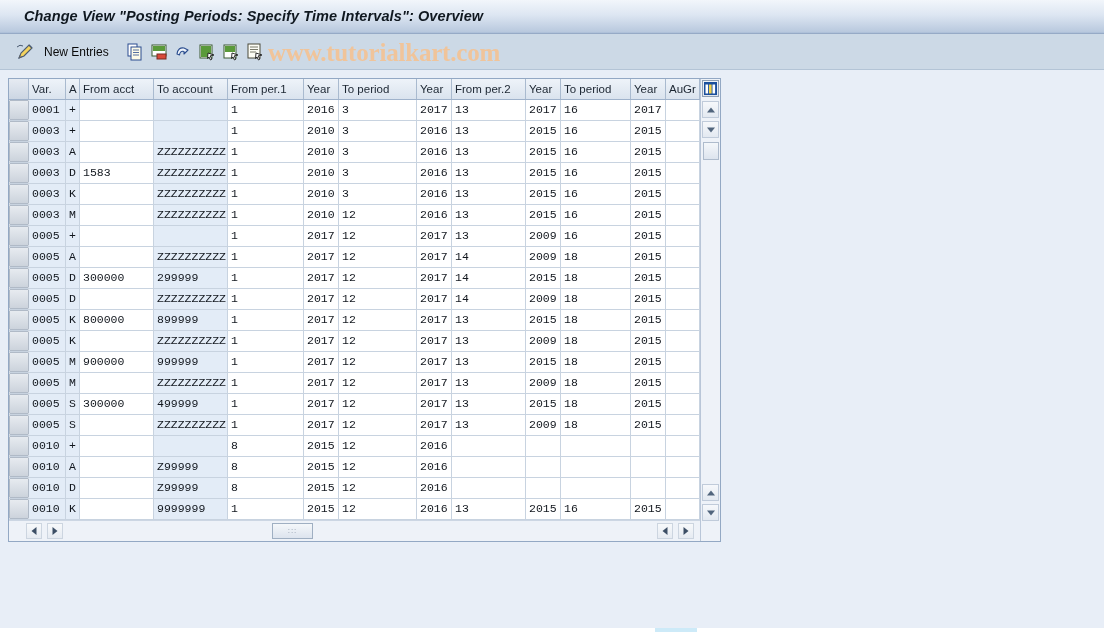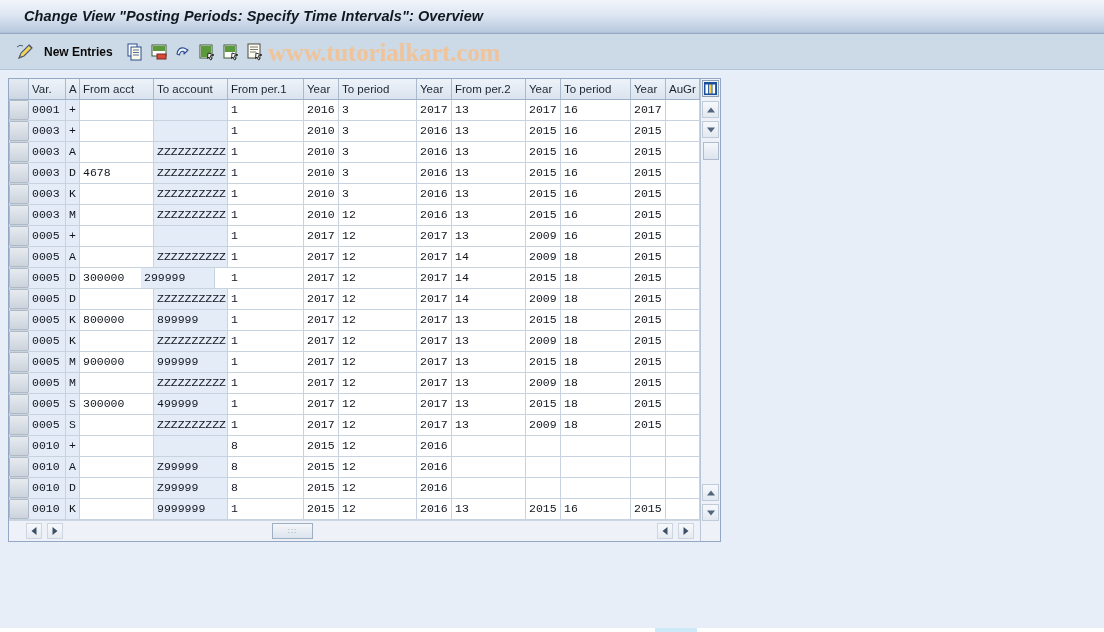--- a/index.html
+++ b/index.html
@@ -45,21 +45,20 @@
     background: #ccd9e6;
     border-bottom: 1px solid #b3c4d6;
     box-sizing: border-box;
   }
   .tb-item {
     position: absolute;
     top: 6px;
     height: 24px;
     display: flex;
     align-items: center;
-    font-weight: bold;
   }
   #tb-pencil { left: 12px; width: 26px; justify-content: center; }
   #tb-newentries {
     left: 44px;
     font-size: 12px;
     color: #0a0a0a;
     white-space: nowrap;
   }
   #tb-icons { left: 126px; width: 140px; gap: 6px; }
   .tb-ico {
@@ -381,21 +380,21 @@
           <div class="cell" style="left: 443px; width: 74px;">13</div>
           <div class="cell" style="left: 517px; width: 35px;">2015</div>
           <div class="cell" style="left: 552px; width: 70px;">16</div>
           <div class="cell" style="left: 622px; width: 35px;">2015</div>
           <div class="cell" style="left: 657px; width: 34px;"></div>
         </div>
         <div class="grow" style="top: 63px;">
           <div class="cell selbtn" style="left: 0px; width: 20px;"></div>
           <div class="cell keycol" style="left: 20px; width: 37px;">0003</div>
           <div class="cell keycol" style="left: 57px; width: 14px;">D</div>
-          <div class="cell" style="left: 71px; width: 74px;">4678</div>
+          <div class="cell" style="left: 71px; width: 74px;">1583</div>
           <div class="cell keycol" style="left: 145px; width: 74px;">ZZZZZZZZZZ</div>
           <div class="cell" style="left: 219px; width: 76px;">1</div>
           <div class="cell" style="left: 295px; width: 35px;">2010</div>
           <div class="cell" style="left: 330px; width: 78px;">3</div>
           <div class="cell" style="left: 408px; width: 35px;">2016</div>
           <div class="cell" style="left: 443px; width: 74px;">13</div>
           <div class="cell" style="left: 517px; width: 35px;">2015</div>
           <div class="cell" style="left: 552px; width: 70px;">16</div>
           <div class="cell" style="left: 622px; width: 35px;">2015</div>
           <div class="cell" style="left: 657px; width: 34px;"></div>
@@ -462,21 +461,21 @@
           <div class="cell" style="left: 517px; width: 35px;">2009</div>
           <div class="cell" style="left: 552px; width: 70px;">18</div>
           <div class="cell" style="left: 622px; width: 35px;">2015</div>
           <div class="cell" style="left: 657px; width: 34px;"></div>
         </div>
         <div class="grow" style="top: 168px;">
           <div class="cell selbtn" style="left: 0px; width: 20px;"></div>
           <div class="cell keycol" style="left: 20px; width: 37px;">0005</div>
           <div class="cell keycol" style="left: 57px; width: 14px;">D</div>
           <div class="cell" style="left: 71px; width: 74px;">300000</div>
-          <div class="cell keycol" style="left: 132px; width: 74px;">299999</div>
+          <div class="cell keycol" style="left: 145px; width: 74px;">299999</div>
           <div class="cell" style="left: 219px; width: 76px;">1</div>
           <div class="cell" style="left: 295px; width: 35px;">2017</div>
           <div class="cell" style="left: 330px; width: 78px;">12</div>
           <div class="cell" style="left: 408px; width: 35px;">2017</div>
           <div class="cell" style="left: 443px; width: 74px;">14</div>
           <div class="cell" style="left: 517px; width: 35px;">2015</div>
           <div class="cell" style="left: 552px; width: 70px;">18</div>
           <div class="cell" style="left: 622px; width: 35px;">2015</div>
           <div class="cell" style="left: 657px; width: 34px;"></div>
         </div>

